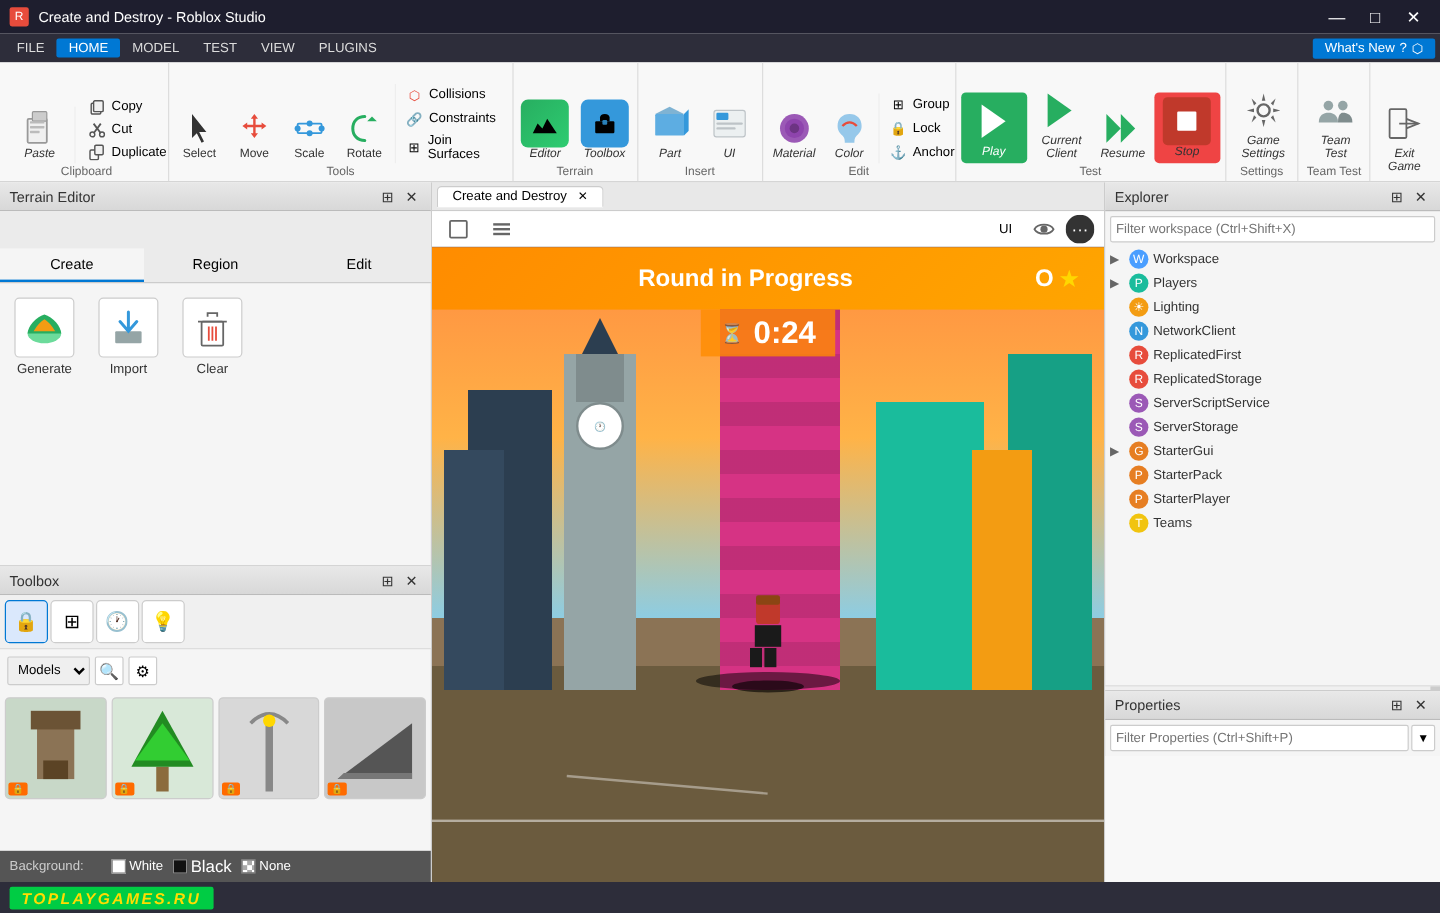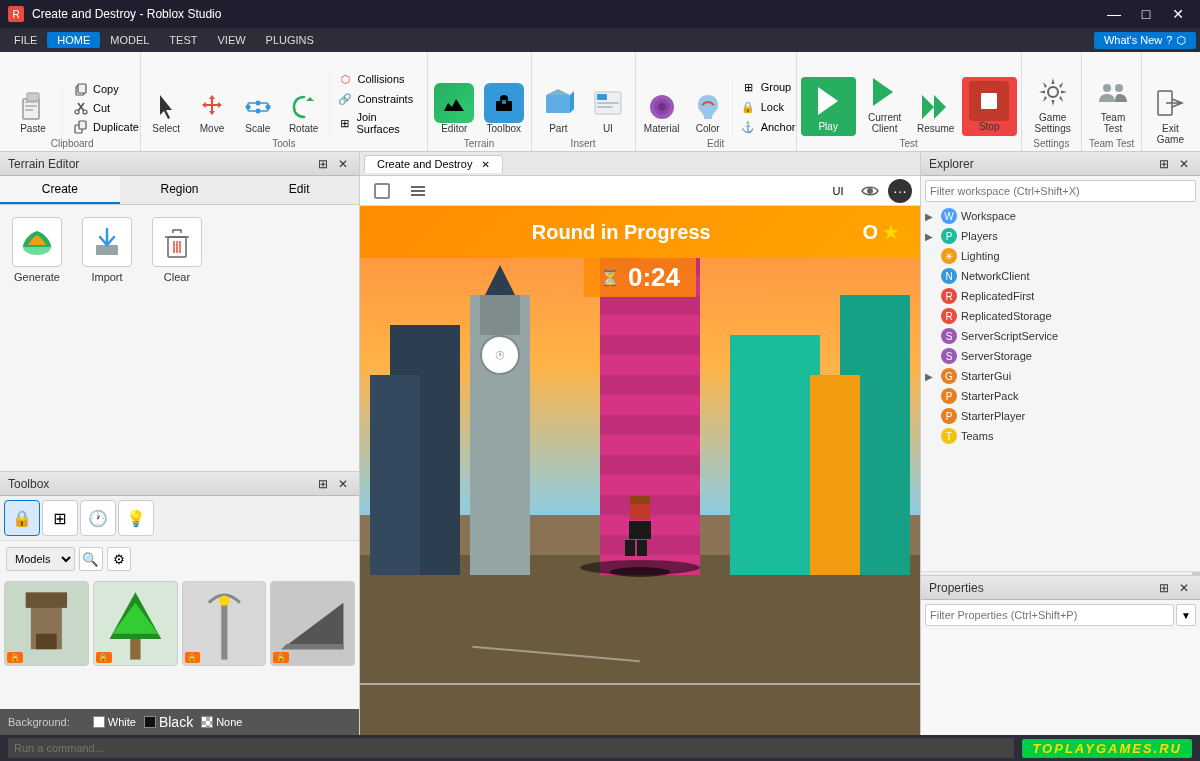--- a/index.html
+++ b/index.html
@@ -15,21 +15,21 @@
     
     #menu-bar { background: #2d2d3a; color: #ddd; height: 24px; display: flex; align-items: center; padding: 0 4px; }
     #menu-bar .menu-item { padding: 2px 10px; font-size: 11px; cursor: pointer; border-radius: 2px; }
     #menu-bar .menu-item.home { background: #0078d4; color: white; }
     #menu-bar .whats-new { margin-left: auto; background: #0078d4; color: white; padding: 2px 10px; border-radius: 2px; font-size: 11px; cursor: pointer; display: flex; align-items: center; gap: 4px; }
 
     
     #ribbon { background: #f8f8f8; border-bottom: 1px solid #ccc; height: 100px; display: flex; align-items: stretch; padding: 0 4px; }
     .ribbon-btn { display: flex; flex-direction: column; align-items: center; padding: 2px 4px; border-radius: 2px; cursor: pointer; min-width: 36px; }
     .ribbon-btn .btn-icon { width: 32px; height: 32px; display: flex; align-items: center; justify-content: center; }
-    .ribbon-btn .btn-label { font-size: 10px; text-align: center; color: #333; white-space: nowrap; }
+    .ribbon-btn .btn-label { font-size: 10px; text-align: center; color: #333; white-space: nowrap; font-style: italic; }
     .small-btns { display: flex; flex-direction: column; gap: 1px; }
     .small-btn { display: flex; align-items: center; gap: 4px; padding: 1px 4px; cursor: pointer; border-radius: 2px; font-size: 11px; }
     .small-btn-icon { width: 16px; height: 16px; display: flex; align-items: center; justify-content: center; }
     .tool-btn { display: flex; flex-direction: column; align-items: center; padding: 2px 4px; border-radius: 2px; cursor: pointer; width: 44px; }
     .tool-btn .tool-icon { width: 32px; height: 32px; display: flex; align-items: center; justify-content: center; }
     .tool-btn .tool-label { font-size: 10px; color: #333; text-align: center; }
 
     
     #main { display: flex; height: calc(761px - 28px - 24px - 100px - 26px); }
 
@@ -38,21 +38,21 @@
     #terrain-editor { flex: 0 0 320px; border-bottom: 1px solid #ccc; }
     #toolbox-panel { flex: 1; }
 
     
     .panel-header { background: linear-gradient(to bottom, #e8e8e8, #d8d8d8); border-bottom: 1px solid #bbb; height: 24px; display: flex; align-items: center; padding: 0 8px; font-size: 12px; font-weight: 500; color: #333; }
     .panel-header .panel-controls { margin-left: auto; display: flex; gap: 4px; }
     .panel-ctrl-btn { width: 16px; height: 16px; display: flex; align-items: center; justify-content: center; cursor: pointer; font-size: 12px; }
 
     
     .terrain-tabs { display: flex; border-bottom: 1px solid #ccc; background: #ebebeb; }
-    .terrain-tab { flex: 1; text-align: center; padding: 6px; font-size: 12px; cursor: pointer; border-bottom: 2px solid transparent; }
+    .terrain-tab { flex: 1; text-align: center; padding: 6px; font-size: 12px; cursor: pointer; border-bottom: 2px solid transparent; margin-top: 31px; }
     .terrain-tab.active { border-bottom-color: #0078d4; background: #f5f5f5; }
 
     
     .terrain-content { padding: 12px; display: flex; gap: 20px; flex-wrap: wrap; }
     .terrain-action { display: flex; flex-direction: column; align-items: center; gap: 4px; cursor: pointer; }
     .terrain-action-icon { width: 50px; height: 50px; border: 1px solid #ccc; background: white; border-radius: 4px; display: flex; align-items: center; justify-content: center; }
     .terrain-action-label { font-size: 11px; color: #333; }
 
     
     .toolbox-tabs { display: flex; padding: 4px; gap: 2px; border-bottom: 1px solid #ddd; background: #f0f0f0; }
@@ -785,17 +785,16 @@
         <input type="text" style="flex: 1 1 0%; height: 22px; border: 1px solid rgb(204, 204, 204); border-radius: 2px; padding: 0px 4px; font-size: 11px;" placeholder="Filter Properties (Ctrl+Shift+P)">
         <div style="width:20px;height:22px;border:1px solid #ccc;border-radius:2px;background:white;display:flex;align-items:center;justify-content:center;cursor:pointer;margin-left:2px;font-size:10px;">▼</div>
       </div>
       <div style="flex:1;background:#f8f8f8;"></div>
     </div>
   </div>
 
 </div>
 
 <div id="bottom-bar" style="height:26px;background:#2d2d3a;display:flex;align-items:center;padding:0 8px;gap:8px;">
-  <input class="run-input" type="text" style="flex: 1 1 0%; height: 20px; background: rgb(68, 68, 68); border: none; color: rgb(204, 204, 204); font-size: 11px; padding: 0px 6px;" placeholder="Run a command...">
   <div style="background:#00cc44;padding:2px 10px;border-radius:2px;">
     <span style="font-size:13px;font-weight:bold;color:#ffdd00;font-style:italic;letter-spacing:2px;font-family:Impact,Arial,sans-serif;">TOPLAYGAMES.RU</span>
   </div>
 </div>
 
 </body></html>

